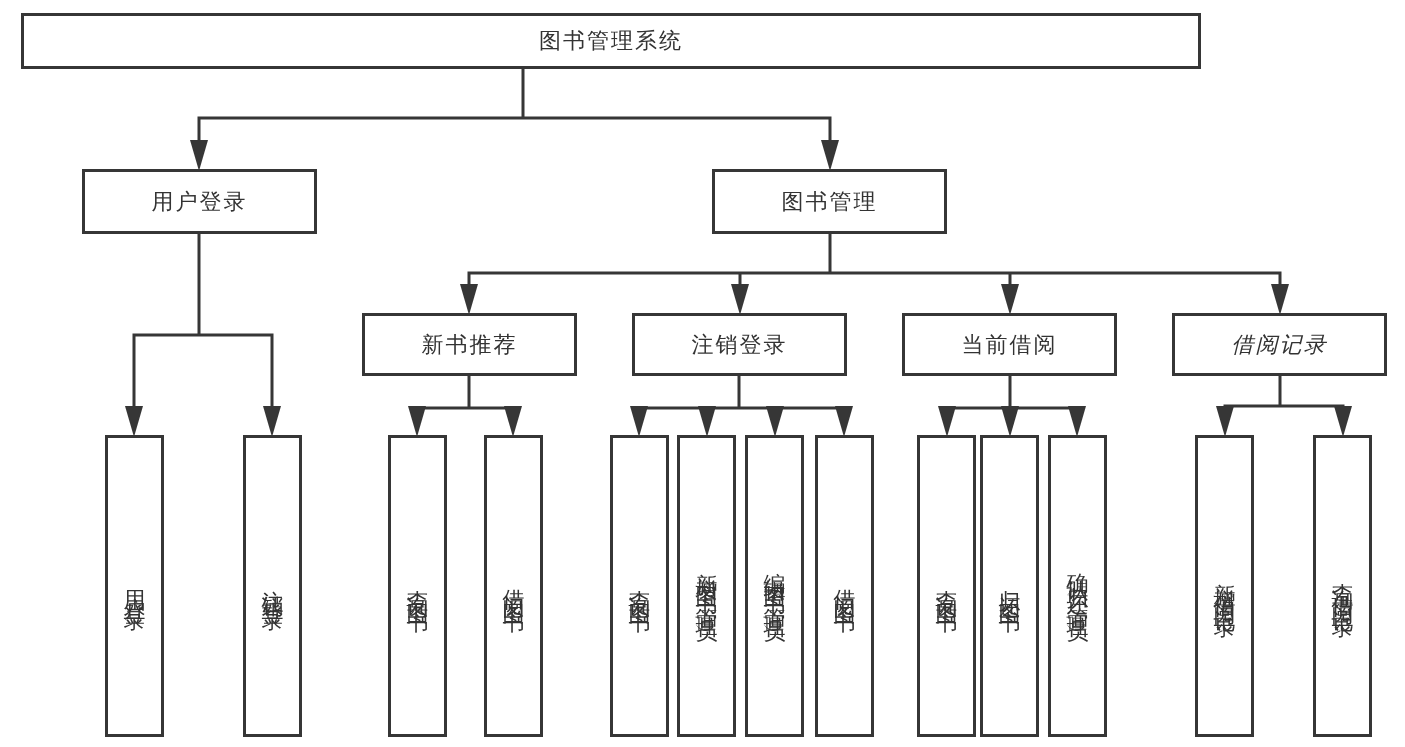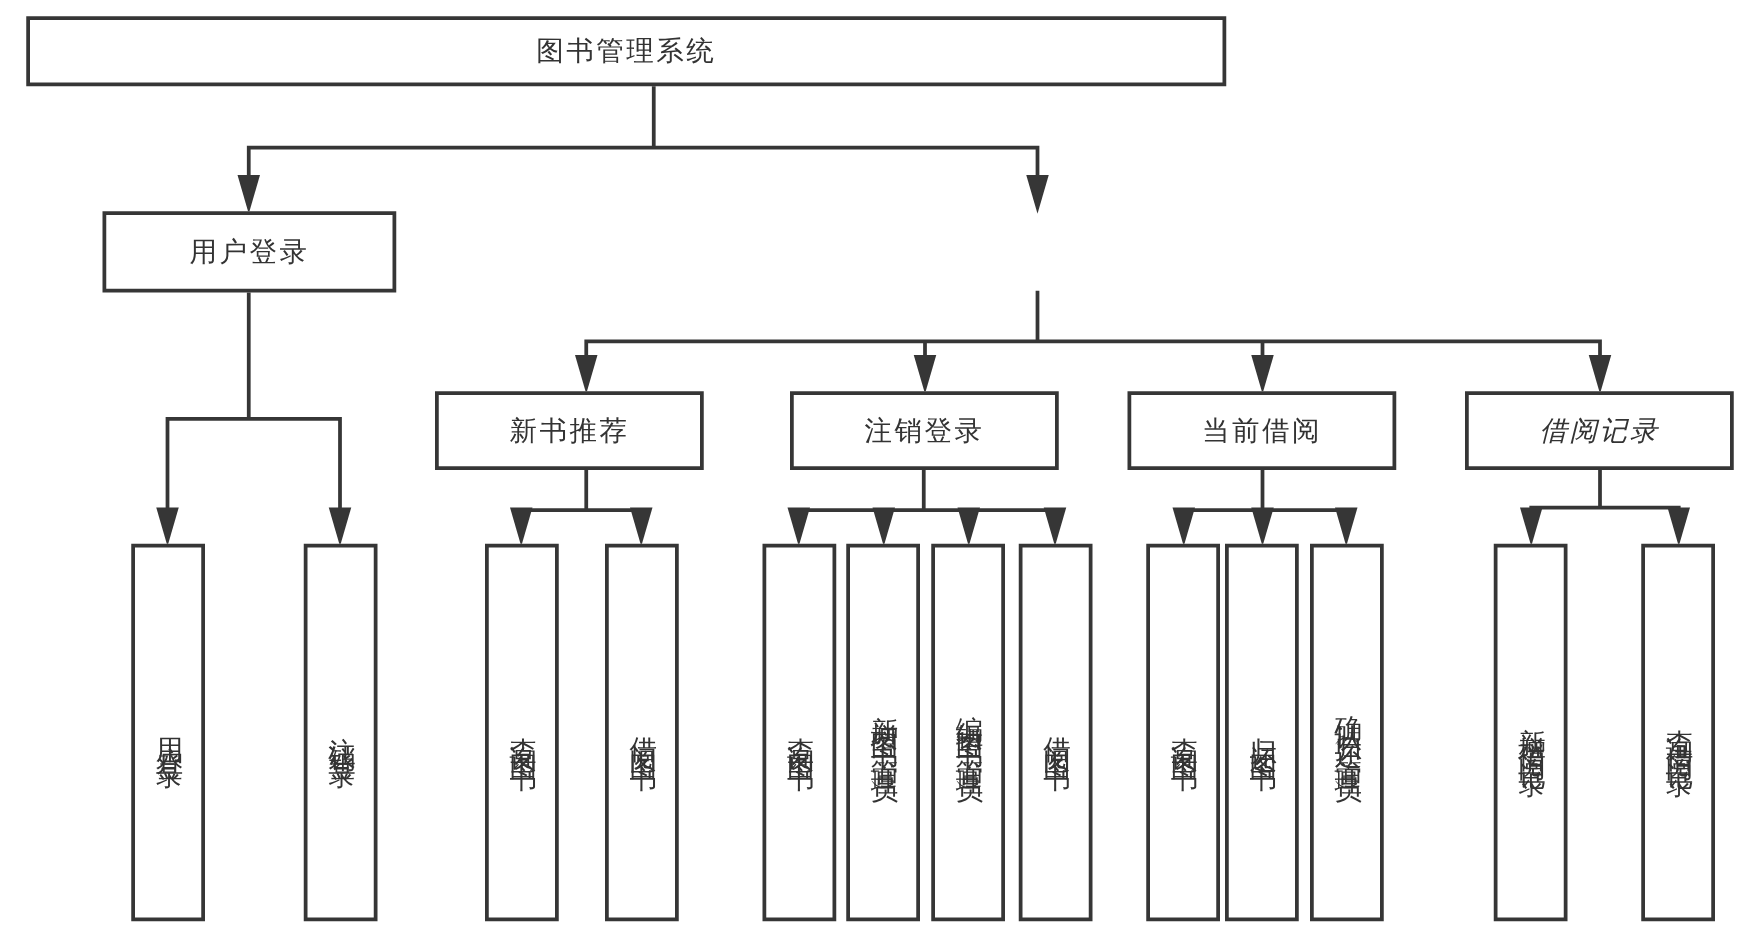--- a/index.html
+++ b/index.html
@@ -29,21 +29,21 @@
     color: #333333;
     display: flex;
     align-items: center;
     justify-content: center;
     font-size: 22px;
     letter-spacing: 2px;
     z-index: 2;
     white-space: nowrap;
   }
   .root {
-    left: 21px; top: 13px; width: 960px; height: 56px;
+    left: 21px; top: 13px; width: 1180px; height: 56px;
   }
   .lvl2 {
     top: 169px; width: 235px; height: 65px;
   }
   .lvl3 {
     top: 313px; width: 215px; height: 63px;
   }
   .leaf {
     top: 435px; width: 59px; height: 302px;
     writing-mode: vertical-rl;
@@ -103,22 +103,23 @@
       <polygon points="1001,406 1019,406 1010,437"></polygon>
       <polygon points="1068,406 1086,406 1077,437"></polygon>
       <polygon points="1216,406 1234,406 1225,437"></polygon>
       <polygon points="1334,406 1352,406 1343,437"></polygon>
     </g>
   </svg>
 
   <div class="box root">图书管理系统</div>
 
   <div class="box lvl2" style="left:82px;">用户登录</div>
+  <div class="box lvl2" style="left:712px;">图书管理</div>
 
-  <div class="box lvl3" style="left:348px;">新书推荐</div>
+  <div class="box lvl3" style="left:362px;">新书推荐</div>
   <div class="box lvl3" style="left:632px;">注销登录</div>
   <div class="box lvl3" style="left:902px;text-align:center;">当前借阅</div>
   <div class="box lvl3" style="left:1172px;font-style:italic;">借阅记录</div>
 
   <div class="box leaf" style="left:105px;">用户登录</div>
   <div class="box leaf" style="left:243px;">注销登录</div>
 
   <div class="box leaf" style="left:388px;">查询图书</div>
   <div class="box leaf" style="left:484px;">借阅图书</div>
 

